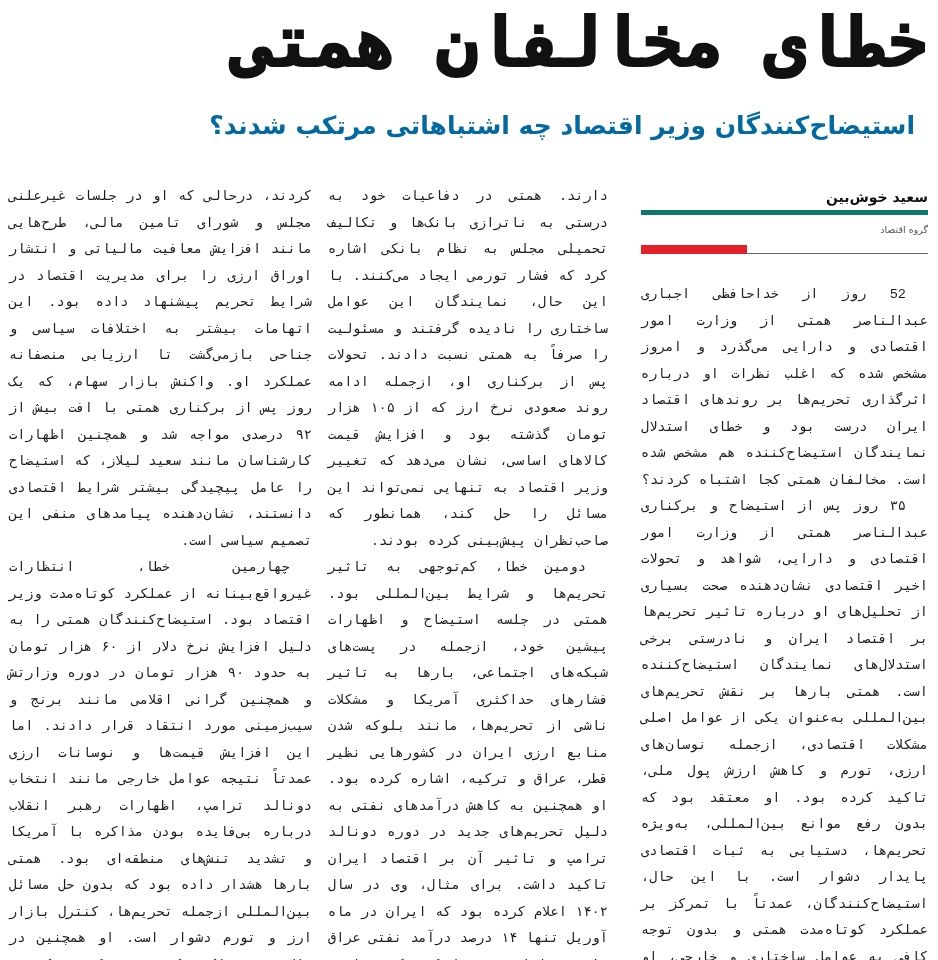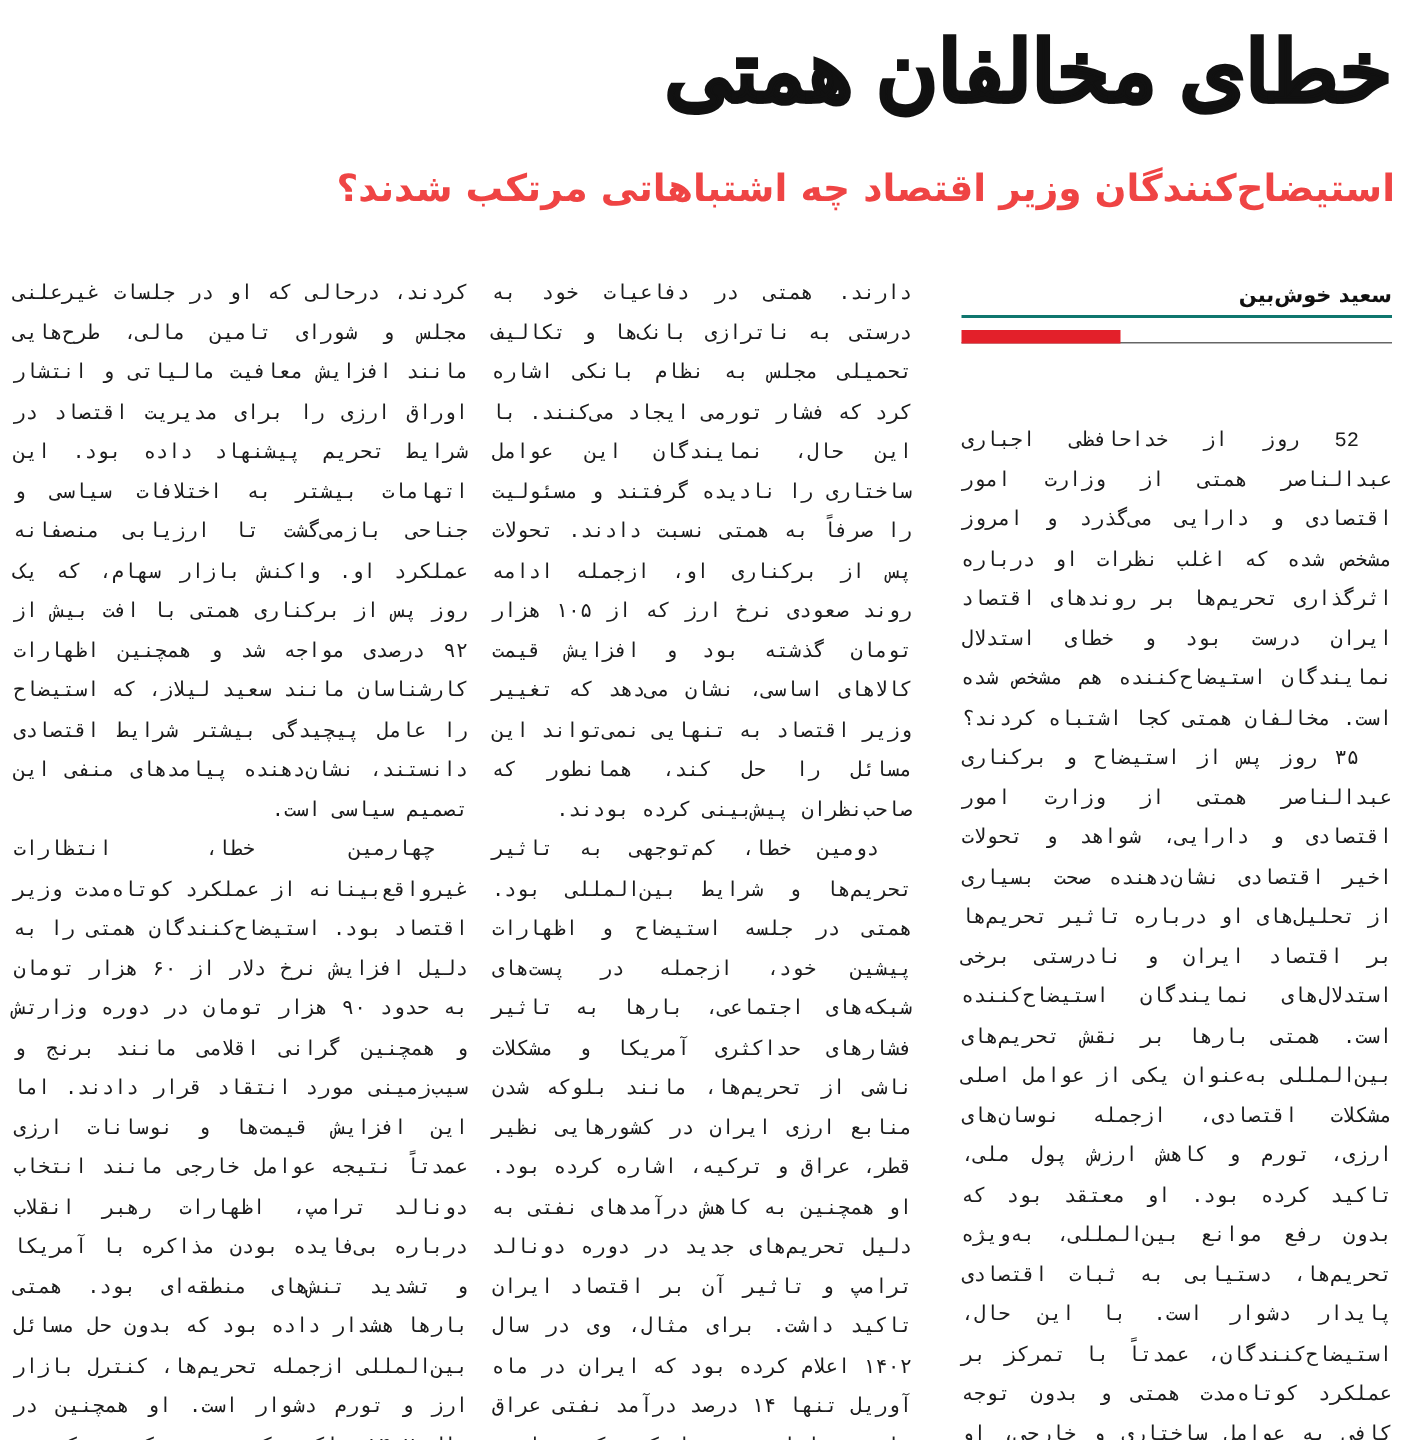--- a/index.html
+++ b/index.html
@@ -14,40 +14,40 @@
       position: relative;
       color: #1a1a1a;
       font-family: "DejaVu Sans", "Liberation Sans", sans-serif;
     }
     .headline {
       position: absolute;
       top: 2px;
       right: 10px;
       left: 10px;
       text-align: right;
-      font-family: Liberation Sans, sans-serif;
+      font-family: Liberation Mono, monospace;
       font-weight: 900;
-      font-size: 56px;
+      font-size: 68px;
       line-height: 92px;
       letter-spacing: -1px;
       color: #111;
       margin: 0;
       -webkit-text-stroke: 2px #111;
     }
     .subhead {
       position: absolute;
       top: 108px;
-      right: 8px;
+      right: 23px;
       left: 10px;
       text-align: right;
       font-family: "DejaVu Sans", sans-serif;
       font-weight: 700;
       font-size: 25px;
       line-height: 36px;
-      color: #ef4444;
+      color: #0369a1;
       margin: 0;
     }
     .col {
       position: absolute;
       top: 184px;
       text-align: justify;
       text-align-last: right;
       font-family: "DejaVu Sans", sans-serif;
       font-size: 13.6px;
       line-height: 26.5px;
@@ -80,21 +80,21 @@
       width: 287px;
     }
     .byline-name {
       font-family: "DejaVu Sans", sans-serif;
       font-weight: 700;
       font-size: 14px;
       line-height: 22px;
       text-align: right;
       color: #111;
       padding-bottom: 2px;
-      border-bottom: 2px solid #0f766e;
+      border-bottom: 5px solid #0f766e;
     }
     .byline-group {
       font-size: 9.5px;
       color: #555;
       text-align: right;
       line-height: 14px;
       margin-top: 8px;
     }
     .byline-rule {
       position: relative;
@@ -114,20 +114,21 @@
     }
   </style>
 </head>
 <body>
 
 <h1 class="headline">خطای مخالفان همتی</h1>
 <h2 class="subhead">استیضاح‌کنندگان وزیر اقتصاد چه اشتباهاتی مرتکب شدند؟</h2>
 
 <div class="byline">
   <div class="byline-name">سعید خوش‌بین</div>
+  <div class="byline-group">گروه اقتصاد</div>
   <div class="byline-rule">
     <div class="byline-bar" style="width: 37%; background: rgb(227, 32, 42);"></div>
   </div>
 </div>
 
 <div class="col col-right col-right-text">
   <p>52 روز از خداحافظی اجباری عبدالناصر همتی از وزارت امور اقتصادی و دارایی می‌گذرد و امروز مشخص شده که اغلب نظرات او درباره اثرگذاری تحریم‌ها بر روندهای اقتصاد ایران درست بود و خطای استدلال نمایندگان استیضاح‌کننده هم مشخص شده است. مخالفان همتی کجا اشتباه کردند؟</p>
   <p>۳۵ روز پس از استیضاح و برکناری عبدالناصر همتی از وزارت امور اقتصادی و دارایی، شواهد و تحولات اخیر اقتصادی نشان‌دهنده صحت بسیاری از تحلیل‌های او درباره تاثیر تحریم‌ها بر اقتصاد ایران و نادرستی برخی استدلال‌های نمایندگان استیضاح‌کننده است. همتی بارها بر نقش تحریم‌های بین‌المللی به‌عنوان یکی از عوامل اصلی مشکلات اقتصادی، ازجمله نوسان‌های ارزی، تورم و کاهش ارزش پول ملی، تاکید کرده بود. او معتقد بود که بدون رفع موانع بین‌المللی، به‌ویژه تحریم‌ها، دستیابی به ثبات اقتصادی پایدار دشوار است. با این حال، استیضاح‌کنندگان، عمدتاً با تمرکز بر عملکرد کوتاه‌مدت همتی و بدون توجه کافی به عوامل ساختاری و خارجی، او را مسئول ناکامی‌های اقتصادی دولت مسعود پزشکیان دانستند و با ۱۸۲ رای موافق از مجموع ۲۷۳ نماینده حاضر، وی را از سمت خود برکنار کردند. اکنون، با بررسی تحولات پس از برکناری و تحلیل استدلال‌های مطرح شده، می‌توان به خطاهای استدلال نمایندگان استیضاح‌کننده اشاره کرد.</p>
 
 </div>

